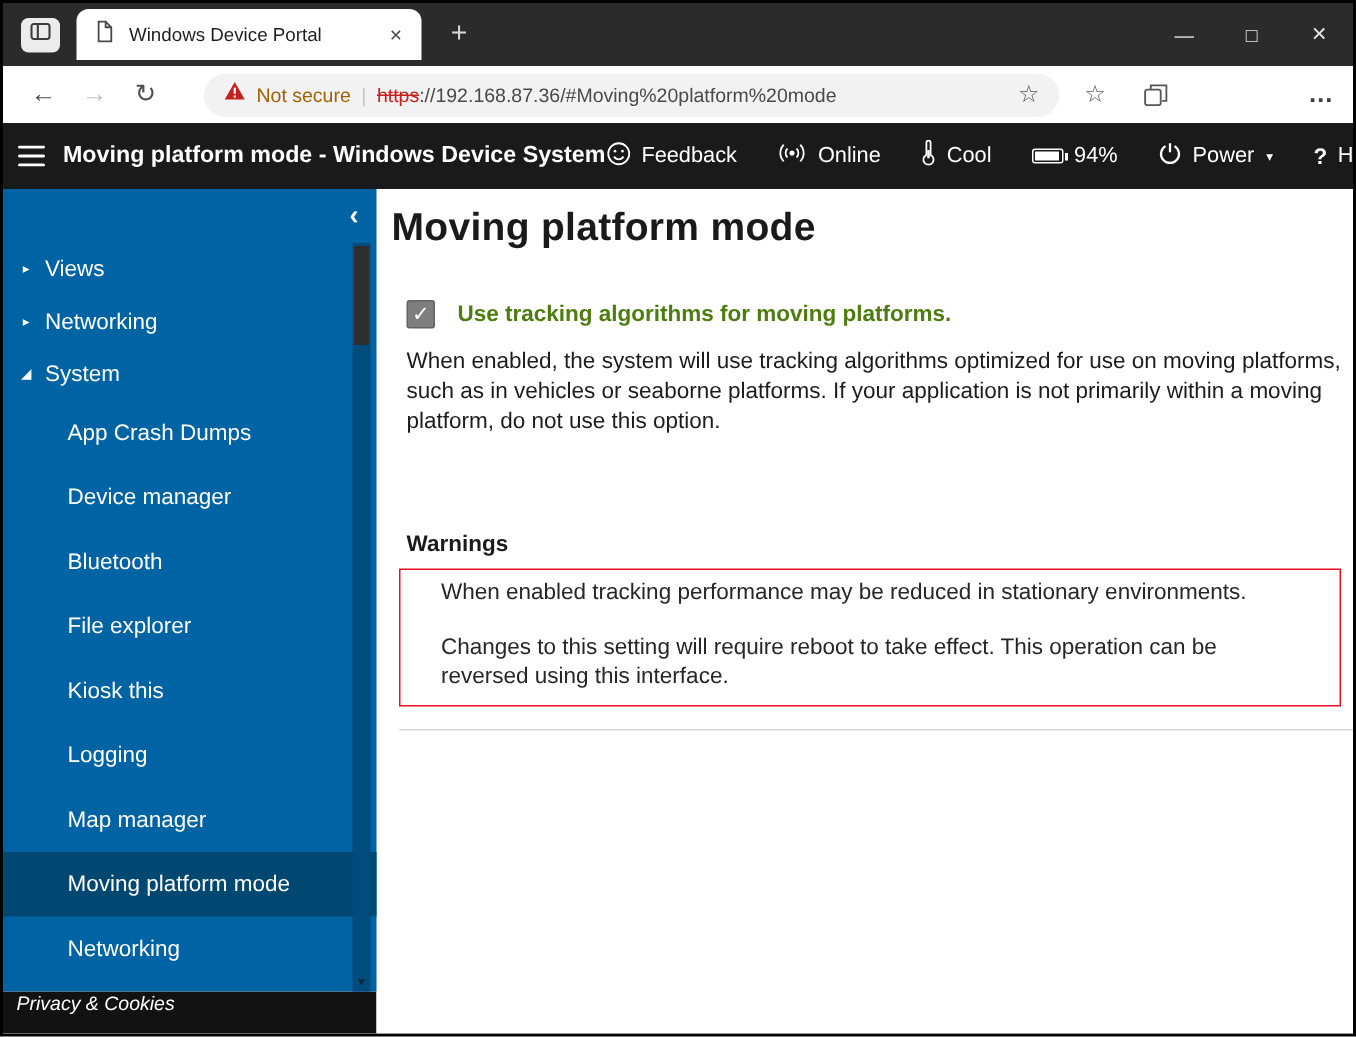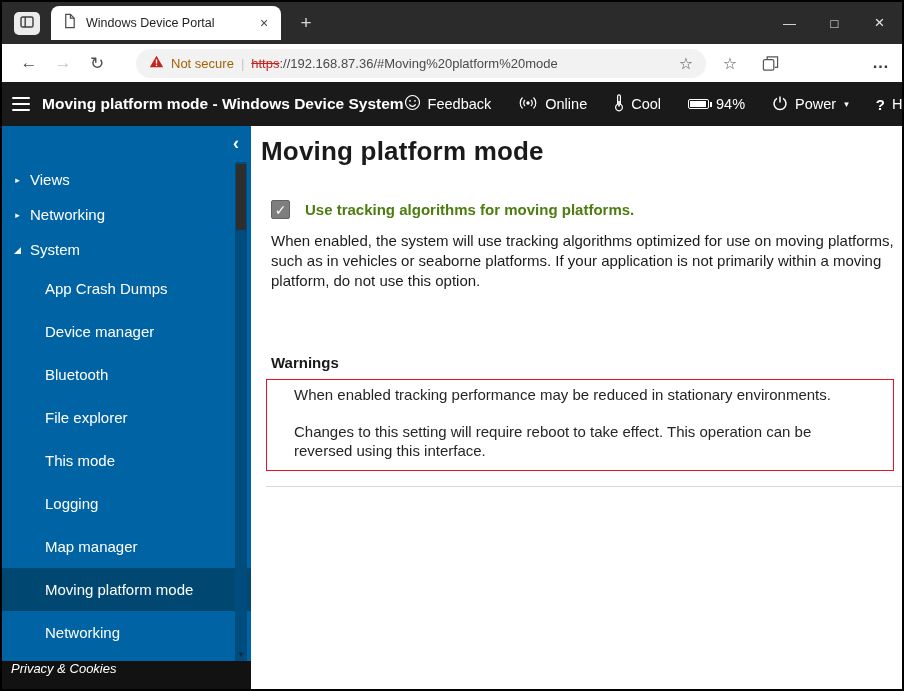--- a/index.html
+++ b/index.html
@@ -210,21 +210,21 @@
             <span>Networking</span>
           </div>
           <div class="section">
             <span class="marker">◢</span>
             <span>System</span>
           </div>
           <div class="subitem">App Crash Dumps</div>
           <div class="subitem">Device manager</div>
           <div class="subitem">Bluetooth</div>
           <div class="subitem">File explorer</div>
-          <div class="subitem">This mode</div>
+          <div class="subitem">Kiosk this</div>
           <div class="subitem">Logging</div>
           <div class="subitem">Map manager</div>
           <div class="subitem selected">Moving platform mode</div>
           <div class="subitem">Networking</div>
         </div>
         <div class="scrollbar">
           <div class="thumb"></div>
           <div class="scroll-arrow">▾</div>
         </div>
       </div>

